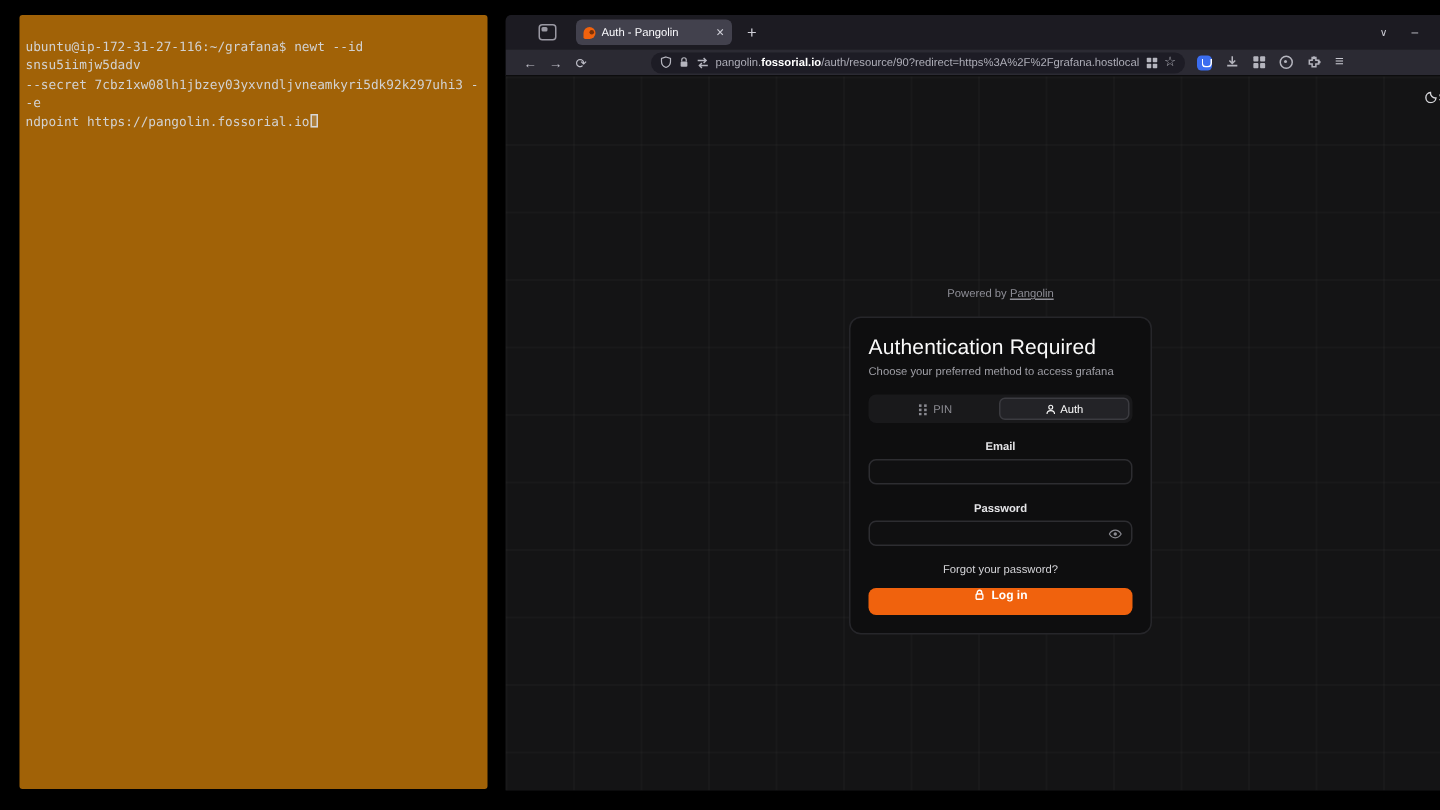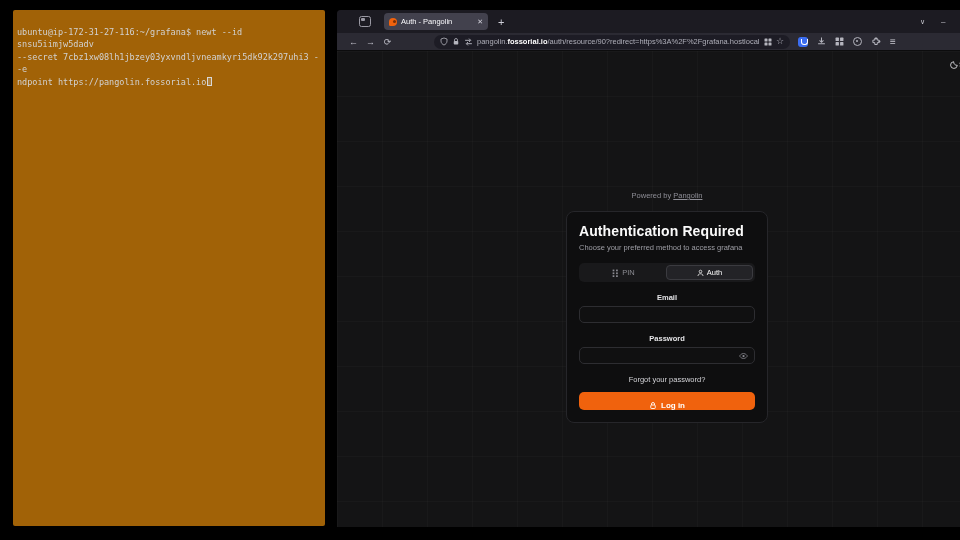--- a/index.html
+++ b/index.html
@@ -66,41 +66,41 @@
              background-size:45px 45px; }
   .theme-toggle { position:absolute; top:9px; right:13px; display:flex; align-items:center;
                   gap:0; color:#d6d6da; font-size:7.5px; }
   .powered { position:absolute; top:140px; width:100%; text-align:center;
              font-size:7.5px; color:#8e8e96; }
   .powered a { color:#8e8e96; text-decoration:underline; }
 
   .card { position:absolute; top:160px; left:50%; transform:translateX(-50%);
           width:202px; background:#0e0e0f; border:1px solid #26262a; border-radius:8px;
           padding:11px 12px 12px; }
-  .card-title { font-size:14px; font-weight:700; color:#fafafa; letter-spacing:.1px; }
+  .card-title { font-size:14px; font-weight:400; color:#fafafa; letter-spacing:.1px; }
   .card-sub { margin-top:4px; font-size:7.5px; color:#9f9fa6; }
 
   .seg { margin-top:11px; display:flex; background:#19191b; border-radius:5px; padding:2px;
          height:19px; }
   .seg-btn { flex:1; display:flex; align-items:center; justify-content:center; gap:3px;
              font-size:7.5px; color:#8b8b92; border-radius:4px; }
   .seg-btn.active { background:#232327; border:1px solid #3b3b40; color:#fafafa; }
 
   .field-label { margin-top:11px; font-size:7.5px; font-weight:700; color:#e4e4e7;text-align:center; }
   .input { margin-top:4px; height:17px; border:1px solid #2d2d31; border-radius:5px;
            background:#101011; position:relative; display:flex; align-items:center;
            padding:0 6px; }
   .input input { flex:1; background:transparent; border:none; outline:none; color:#e4e4e7;
            font-size:8px; font-family:"Liberation Sans", sans-serif; min-width:0; }
   .eye { position:absolute; right:6px; top:50%; transform:translateY(-50%); }
 
   .forgot { margin-top:11px; text-align:center; font-size:7.5px; color:#d4d4d8; }
   .login-btn { margin-top:8px; width:100%; height:18px; border:none; border-radius:5px;
            background:#f0620d; color:#fff; font-size:8px; font-weight:700;
-           display:flex; align-items:flex-end; justify-content:center; gap:4px;
+           display:flex; align-items:flex-start; justify-content:center; gap:4px;
            font-family:"Liberation Sans", sans-serif; cursor:pointer; }
 </style>
 </head>
 <body>
 
 <div class="terminal">
   <div class="term-line">ubuntu@ip-172-31-27-116:~/grafana$ newt --id snsu5iimjw5dadv</div>
   <div class="term-line">--secret 7cbz1xw08lh1jbzey03yxvndljvneamkyri5dk92k297uhi3 --e</div>
   <div class="term-line"><span>ndpoint https://pangolin.fossorial.io</span><span class="cursor"></span></div>
 </div>

